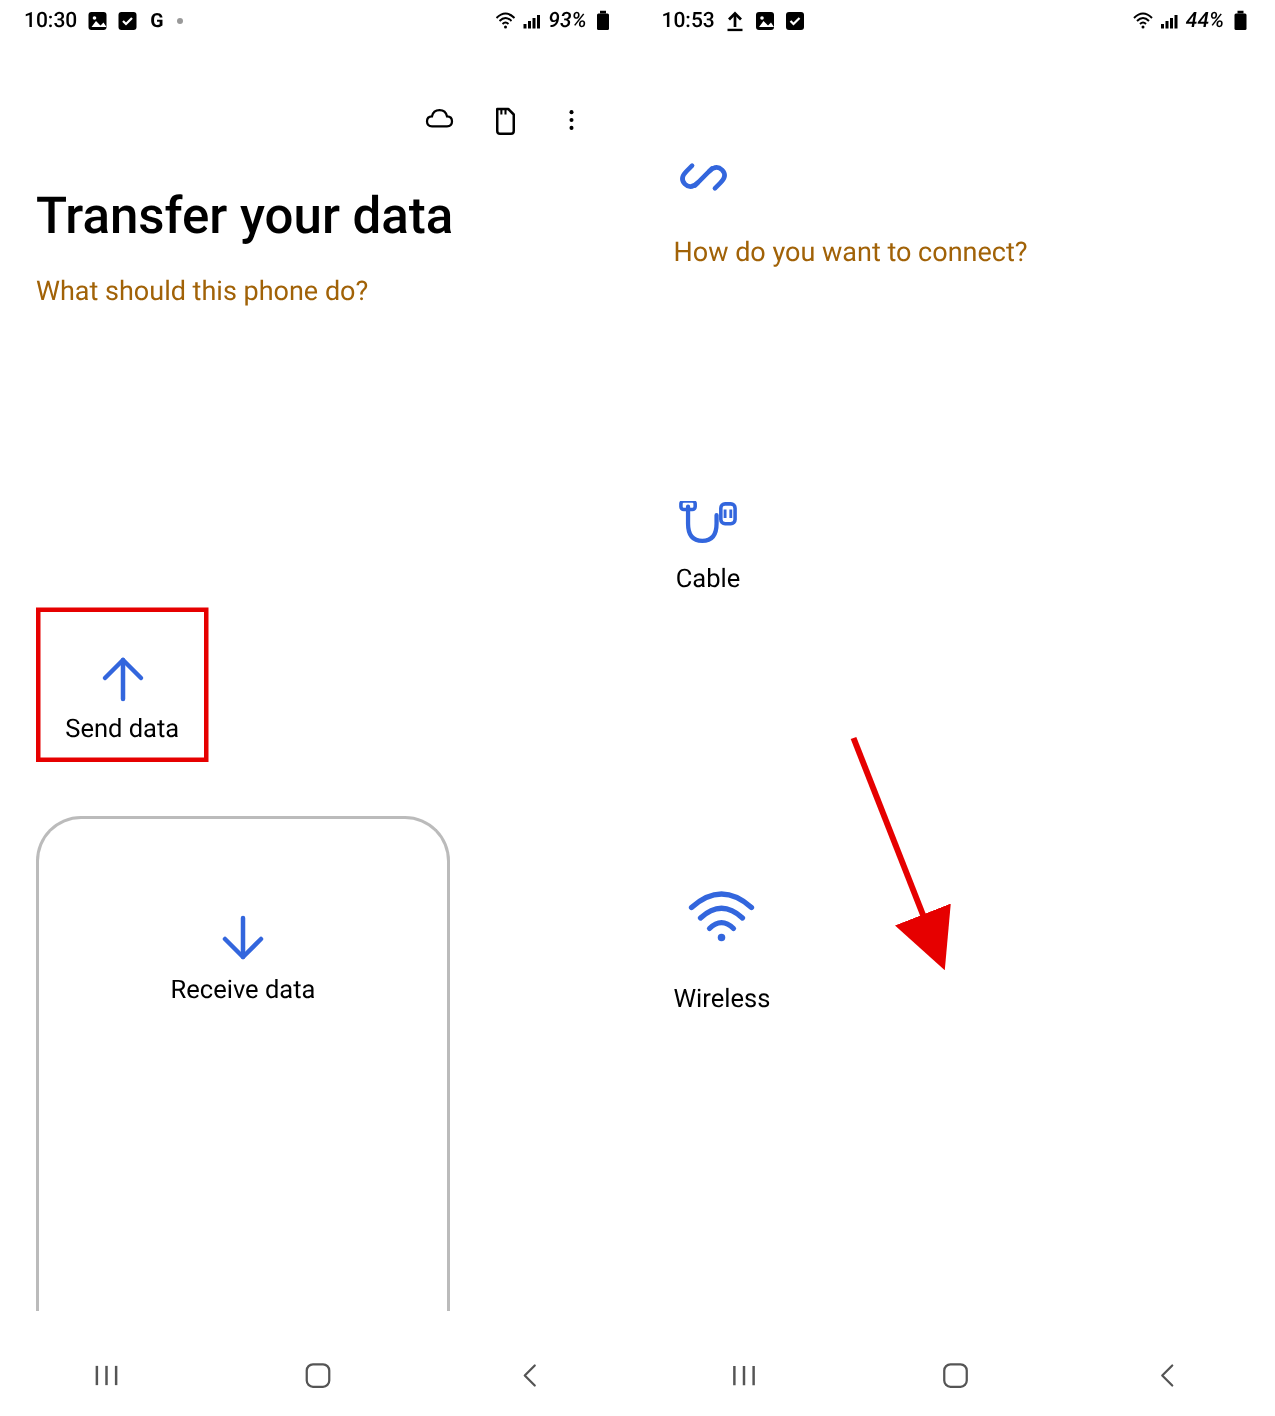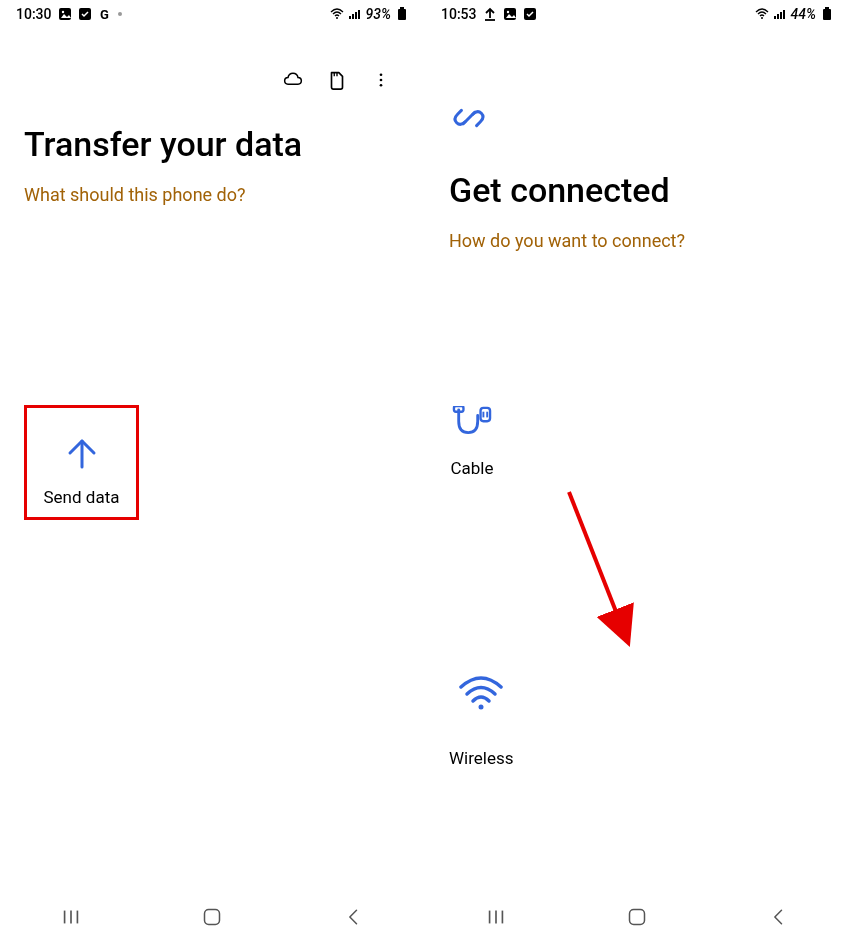--- a/index.html
+++ b/index.html
@@ -95,26 +95,26 @@
     }
     .option-box {
       display: flex;
       flex-direction: column;
       align-items: center;
       justify-content: center;
     }
     .option-label {
       font-size: 17px;
       color: #000;
-      margin-top: 10px;
+      margin-top: 0;
     }
     .send-box {
       border: 3px solid #e60000;
       width: 115px;
-      height: 115px;
+      height: 103px;
       margin-top: 200px;
       padding-top: 15px;
     }
     .phone-outline {
       width: 276px;
       height: 330px;
       border: 2px solid #bbb;
       border-bottom: none;
       border-radius: 30px 30px 0 0;
       margin-top: 36px;
@@ -239,20 +239,29 @@
     <div class="option-box send-box">
       <span>
         <svg viewBox="0 0 40 40" width="40" height="40">
             <line x1="20" y1="8" x2="20" y2="34" stroke="#3366dd" stroke-width="3" stroke-linecap="round"></line>
             <polyline points="8,20 20,8 32,20" fill="none" stroke="#3366dd" stroke-width="3" stroke-linecap="round" stroke-linejoin="round"></polyline>
           </svg>
       </span>
       <span class="option-label">Send data</span>
     </div>
 
+    <div class="phone-outline">
+      <span>
+        <svg viewBox="0 0 40 40" width="40" height="40">
+            <line x1="20" y1="6" x2="20" y2="32" stroke="#3366dd" stroke-width="3" stroke-linecap="round"></line>
+            <polyline points="8,20 20,32 32,20" fill="none" stroke="#3366dd" stroke-width="3" stroke-linecap="round" stroke-linejoin="round"></polyline>
+          </svg>
+      </span>
+      <span class="option-label">Receive data</span>
+    </div>
   </div>
 
   <div class="nav-bar">
     <div class="nav-btn">
       <svg viewBox="0 0 24 24" width="22" height="22">
           <line x1="5" y1="5" x2="5" y2="19" stroke="#555" stroke-width="1.8"></line>
           <line x1="12" y1="5" x2="12" y2="19" stroke="#555" stroke-width="1.8"></line>
           <line x1="19" y1="5" x2="19" y2="19" stroke="#555" stroke-width="1.8"></line>
         </svg>
     </div>
@@ -323,21 +332,20 @@
 
   <div class="content">
     <div class="hero-icon">
       <svg viewBox="0 0 40 40" width="38" height="38">
         <path d="M16 24 Q11 29 7 25 Q3 21 8 16 L12 12" fill="none" stroke="#3366dd" stroke-width="3.2" stroke-linecap="round"></path>
         <path d="M24 16 Q29 11 33 15 Q37 19 32 24 L28 28" fill="none" stroke="#3366dd" stroke-width="3.2" stroke-linecap="round"></path>
         <line x1="14" y1="26" x2="26" y2="14" stroke="#3366dd" stroke-width="3.2" stroke-linecap="round"></line>
       </svg>
     </div>
 
-    <h1 class="heading">Get connected</h1>
     <p class="subheading">How do you want to connect?</p>
 
     <div class="option-box cable-option">
       <span>
         <svg viewBox="0 0 48 40" width="46" height="38">
           <path d="M10 4 L10 16 Q10 28 20 28 Q30 28 30 16 L30 10" fill="none" stroke="#3366dd" stroke-width="3" stroke-linecap="round"></path>
           <rect x="5" y="0" width="10" height="6" rx="2" fill="none" stroke="#3366dd" stroke-width="2.5"></rect>
           <rect x="33" y="2" width="10" height="14" rx="3" fill="none" stroke="#3366dd" stroke-width="2.5"></rect>
           <line x1="36" y1="6" x2="36" y2="12" stroke="#3366dd" stroke-width="2"></line>
           <line x1="40" y1="6" x2="40" y2="12" stroke="#3366dd" stroke-width="2"></line>

